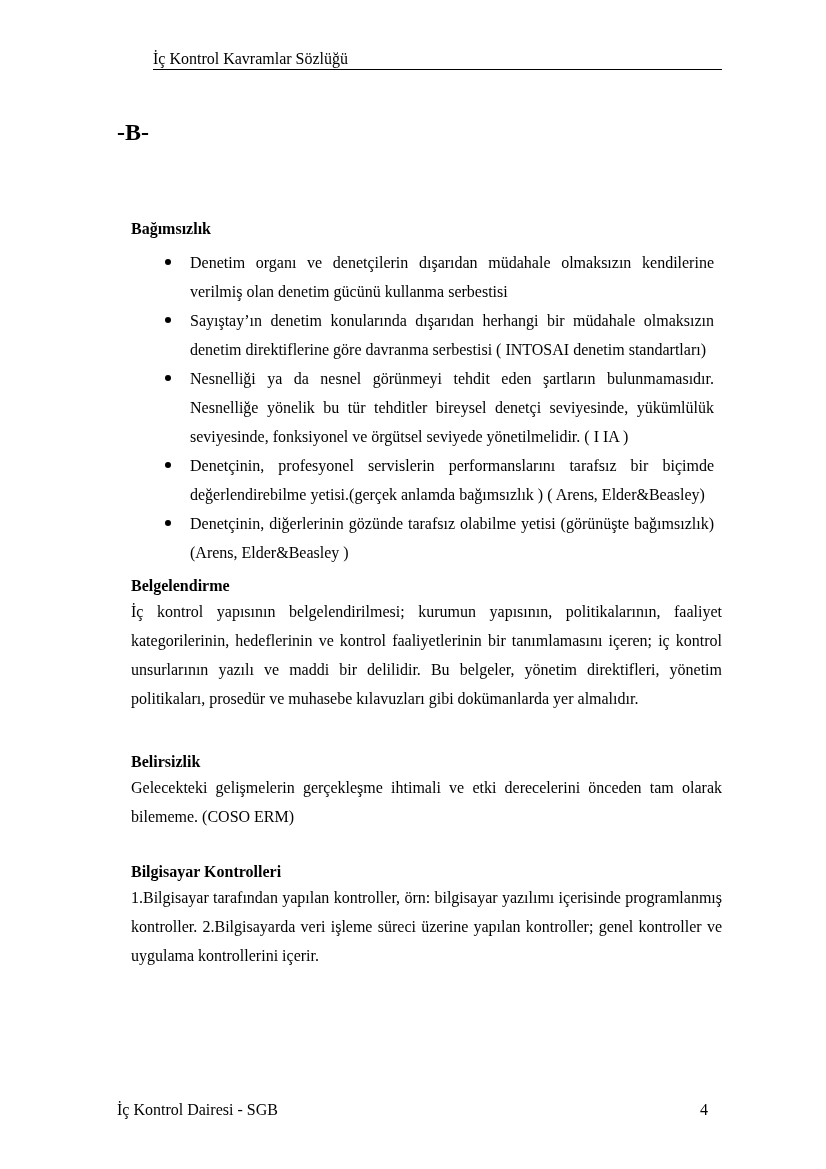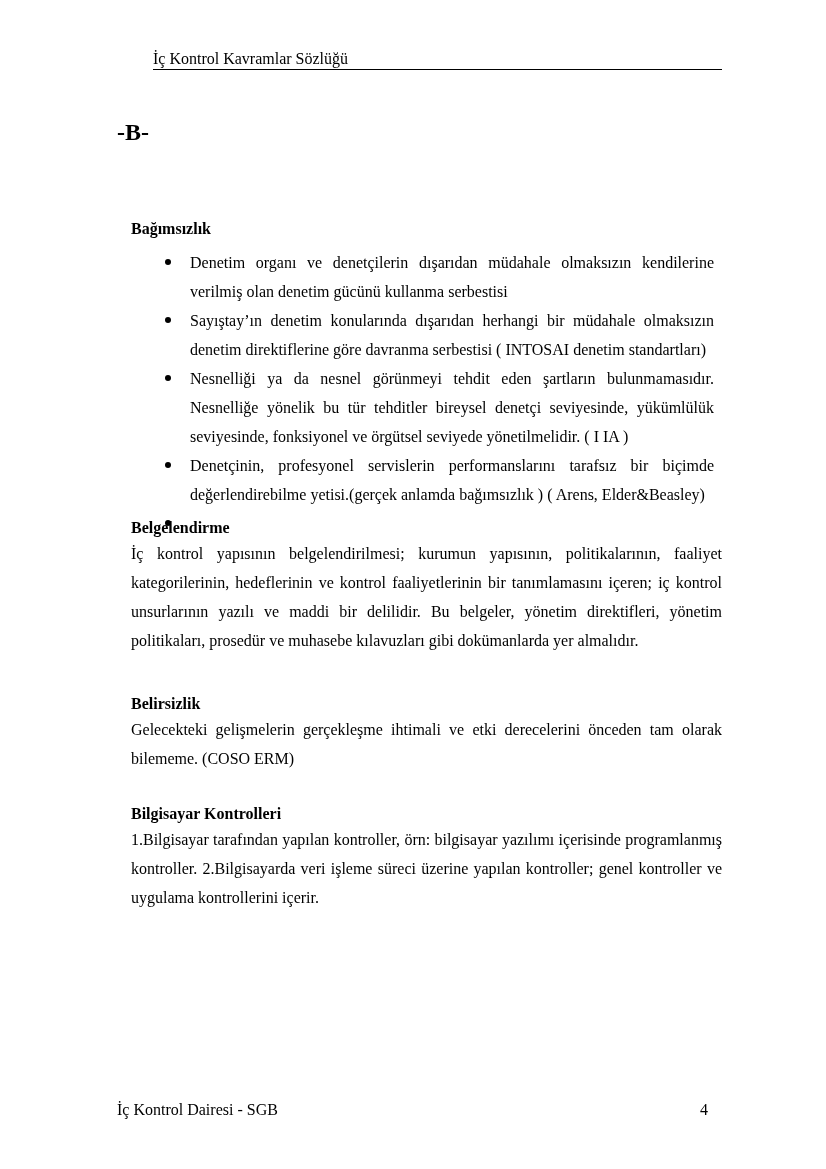--- a/index.html
+++ b/index.html
@@ -32,21 +32,21 @@
 <div class="letter-title">-B-</div>
 
 <div class="content">
   <div class="sec-bagimsizlik">
     <p class="term">Bağımsızlık</p>
     <ul class="bullets">
       <li><span class="dot"></span><span>Denetim organı ve denetçilerin dışarıdan müdahale olmaksızın kendilerine verilmiş olan denetim gücünü kullanma serbestisi</span></li>
       <li><span class="dot"></span><span>Sayıştay’ın denetim konularında dışarıdan herhangi bir müdahale olmaksızın denetim direktiflerine göre davranma serbestisi ( INTOSAI denetim standartları)</span></li>
       <li><span class="dot"></span><span>Nesnelliği ya da nesnel görünmeyi tehdit eden şartların bulunmamasıdır. Nesnelliğe yönelik bu tür tehditler bireysel denetçi seviyesinde, yükümlülük seviyesinde, fonksiyonel ve örgütsel seviyede yönetilmelidir. ( I IA )</span></li>
       <li><span class="dot"></span><span> Denetçinin, profesyonel servislerin performanslarını tarafsız bir biçimde değerlendirebilme yetisi.(gerçek anlamda bağımsızlık ) ( Arens, Elder&amp;Beasley)</span></li>
-      <li><span class="dot"></span></li>
+      <li><span class="dot"></span><span>Denetçinin, diğerlerinin gözünde tarafsız olabilme yetisi (görünüşte bağımsızlık) (Arens, Elder&amp;Beasley )</span></li>
     </ul>
   </div>
 
   <div class="sec-belgelendirme">
     <p class="term">Belgelendirme</p>
     <p class="para">İç kontrol yapısının belgelendirilmesi; kurumun yapısının, politikalarının, faaliyet kategorilerinin, hedeflerinin ve kontrol faaliyetlerinin bir tanımlamasını içeren; iç kontrol unsurlarının yazılı ve maddi bir delilidir. Bu belgeler, yönetim direktifleri, yönetim politikaları, prosedür ve muhasebe kılavuzları gibi dokümanlarda yer almalıdır.</p>
   </div>
 
   <div class="sec-belirsizlik">
     <p class="term">Belirsizlik</p>

